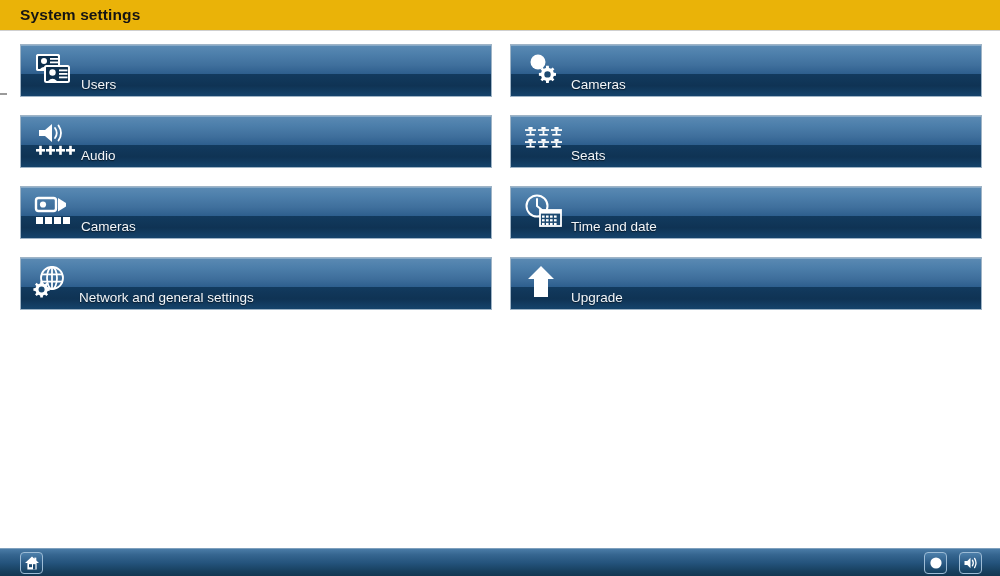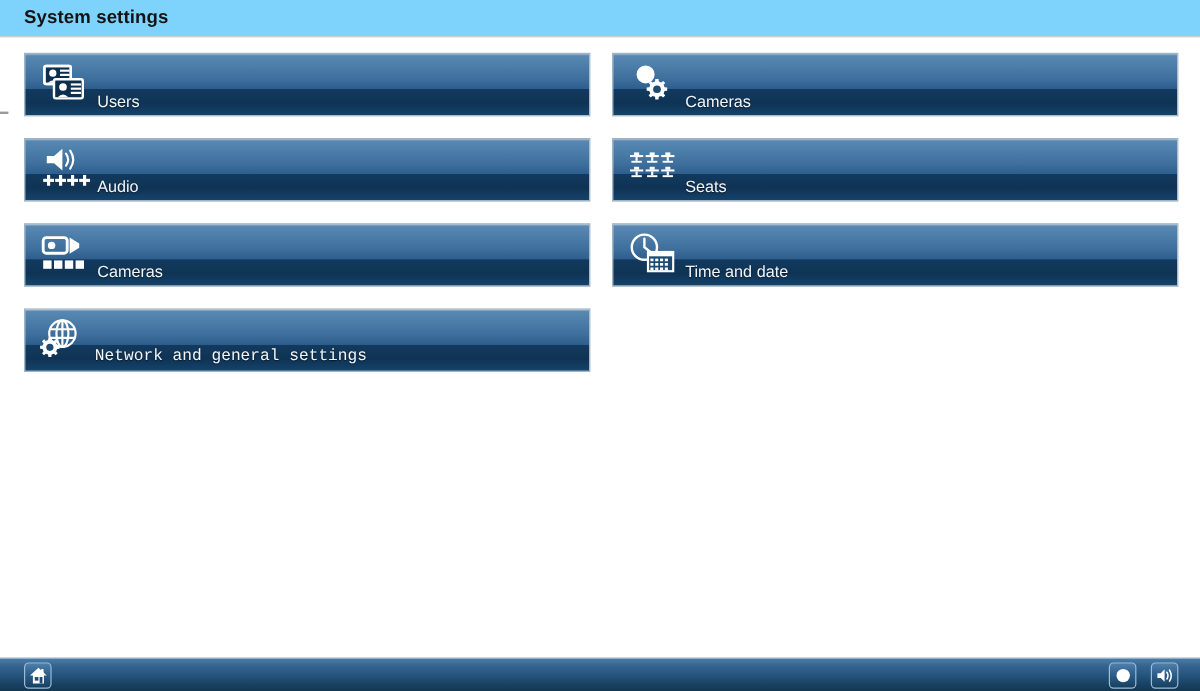--- a/index.html
+++ b/index.html
@@ -14,21 +14,21 @@
     overflow: hidden;
     position: relative;
   }
 
   
   .header {
     position: absolute;
     left: 0; top: 0;
     width: 1000px;
     height: 31px;
-    background: #7dd3fc;
+    background: #eab308;
     border-bottom: 1px solid #cfcfcf;
     box-sizing: border-box;
   }
   .header-title {
     position: absolute;
     left: 20px;
     top: 6px;
     font-size: 15.5px;
     font-weight: bold;
     color: #141414;
@@ -101,21 +101,21 @@
 
   .tile-label {
     position: absolute;
     left: 60px;
     bottom: 4px;
     font-size: 13.5px;
     color: #f2f6fa;
     white-space: nowrap;
     text-shadow: 0 1px 1px rgba(0,0,0,0.55);
   }
-  .tile-label.wide { left: 58px; font-family: Liberation Mono, monospace; }
+  .tile-label.wide { left: 58px; }
 
   
   .taskbar {
     position: absolute;
     left: 0;
     bottom: 0;
     width: 1000px;
     height: 28px;
     background: linear-gradient(to bottom,
       #4a7ba6 0%,
@@ -316,20 +316,28 @@
         </g>
         <g fill="#ffffff" transform="translate(10,28)">
           <path d="M0,-7.6 L2,-6.8 L3.4,-8.2 L5.1,-6.5 L3.8,-5 L4.6,-3 L6.7,-2.8 L6.7,-0.3 L4.6,-0.1 L3.8,1.9 L5.1,3.3 L3.4,5 L2,3.7 L0,4.5 L-0.2,6.6 L-2.7,6.6 L-2.9,4.5 L-4.9,3.7 L-6.3,5 L-8,3.3 L-6.7,1.9 L-7.5,-0.1 L-9.6,-0.3 L-9.6,-2.8 L-7.5,-3 L-6.7,-5 L-8,-6.5 L-6.3,-8.2 L-4.9,-6.8 L-2.9,-7.6 L-2.7,-9.7 L-0.2,-9.7 Z"></path>
           <circle cx="-1.45" cy="-1.55" r="3" fill="#1d4a71"></circle>
         </g>
       </svg>
     </span>
     <span class="tile-label wide">Network and general settings</span>
   </div>
 
+  <div class="tile col-right row-3">
+    <span class="tile-icon">
+      <svg width="46" height="40" viewBox="0 0 46 40" xmlns="http://www.w3.org/2000/svg">
+        <path d="M18 3 L31 16 L25 16 L25 34 L11 34 L11 16 L5 16 Z" fill="#ffffff"></path>
+      </svg>
+    </span>
+    <span class="tile-label">Upgrade</span>
+  </div>
 
 </div>
 
 <div class="taskbar">
 
   <div class="tb-btn tb-home">
     <span>
       <svg width="16" height="16" viewBox="0 0 16 16" xmlns="http://www.w3.org/2000/svg">
         <path d="M8 1.5 L15 8 L12.6 8 L12.6 14.5 L3.4 14.5 L3.4 8 L1 8 Z" fill="#ffffff"></path>
         <rect x="10.3" y="2.6" width="2" height="3.2" fill="#ffffff"></rect>

